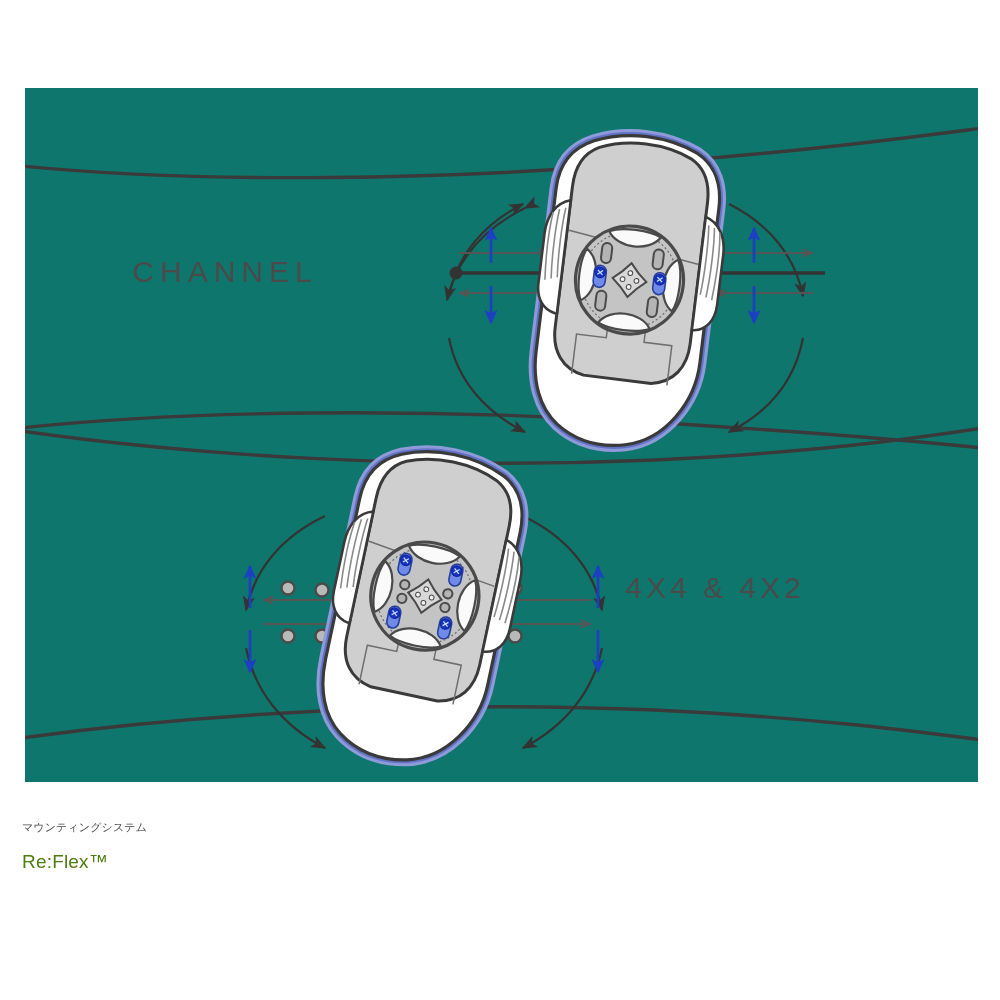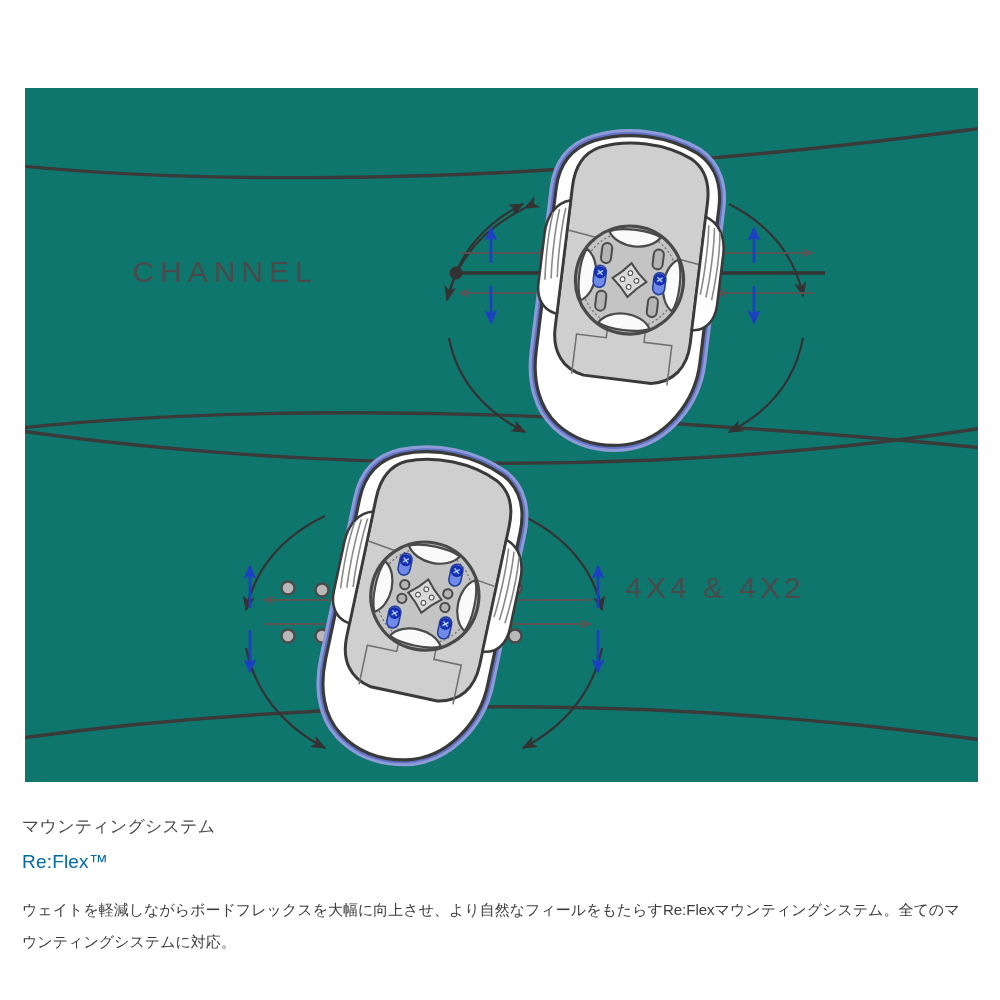--- a/index.html
+++ b/index.html
@@ -21,31 +21,31 @@
   }
   .diagram-panel svg{display:block;width:953px;height:694px;}
 
   
   .caption{
     position:absolute;
     left:22px; top:818px;
     width:950px;
   }
   .eyebrow{
-    font-size:17px;
+    font-size:11px;
     line-height:18px;
     color:#4a4a4a;
     letter-spacing:.01em;
     margin:0 0 14px 0;
     font-weight:400;
   }
   .title{
     font-size:19px;
     line-height:24px;
-    color:#0369a1;
+    color:#4d7c0f;
     margin:0 0 20px 0;
     font-weight:400;
     letter-spacing:.01em;
   }
   .body-copy{
     font-size:15px;
     line-height:32px;
     color:#3c3c3c;
     margin:0;
     font-weight:400;
@@ -269,16 +269,15 @@
         </g>
 
         <text x="690" y="510" text-anchor="middle" font-family="'Liberation Sans','DejaVu Sans',sans-serif" font-size="30" letter-spacing="4" fill="#4a4a4a">4X4 &amp; 4X2</text>
       </g>
     </svg>
   </div>
 
   <div class="caption">
     <p class="eyebrow">マウンティングシステム</p>
     <p class="title">Re:Flex™</p>
-    <p class="body-copy">ウェイトを軽減しながらボードフレックスを大幅に向上させ、より自然なフィールをもたらすRe:Flexマウンティングシステム。全てのマウンティングシステムに対応。</p>
   </div>
 
 </div>
 
 </body></html>

